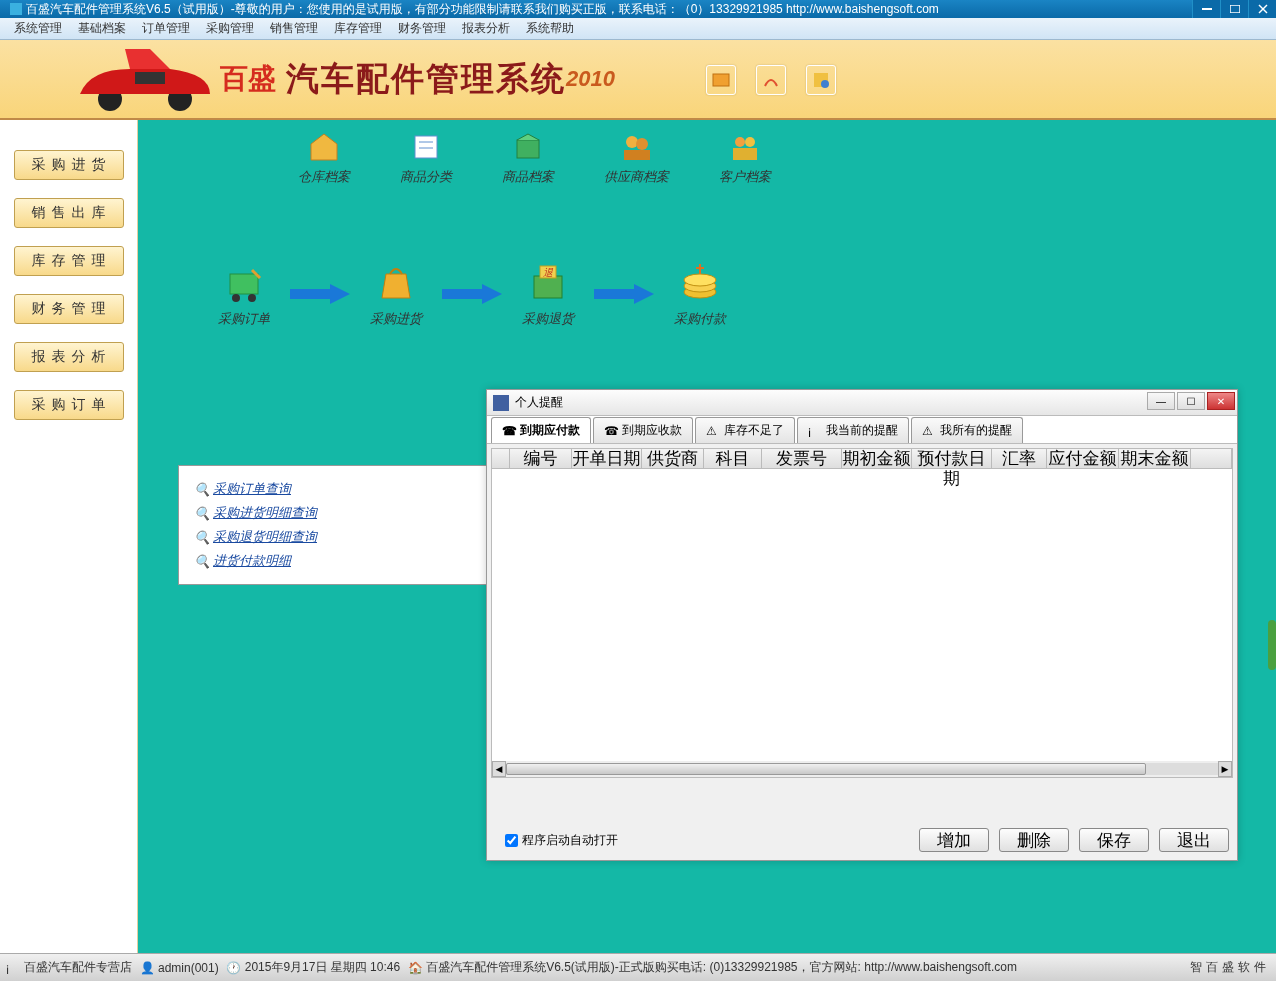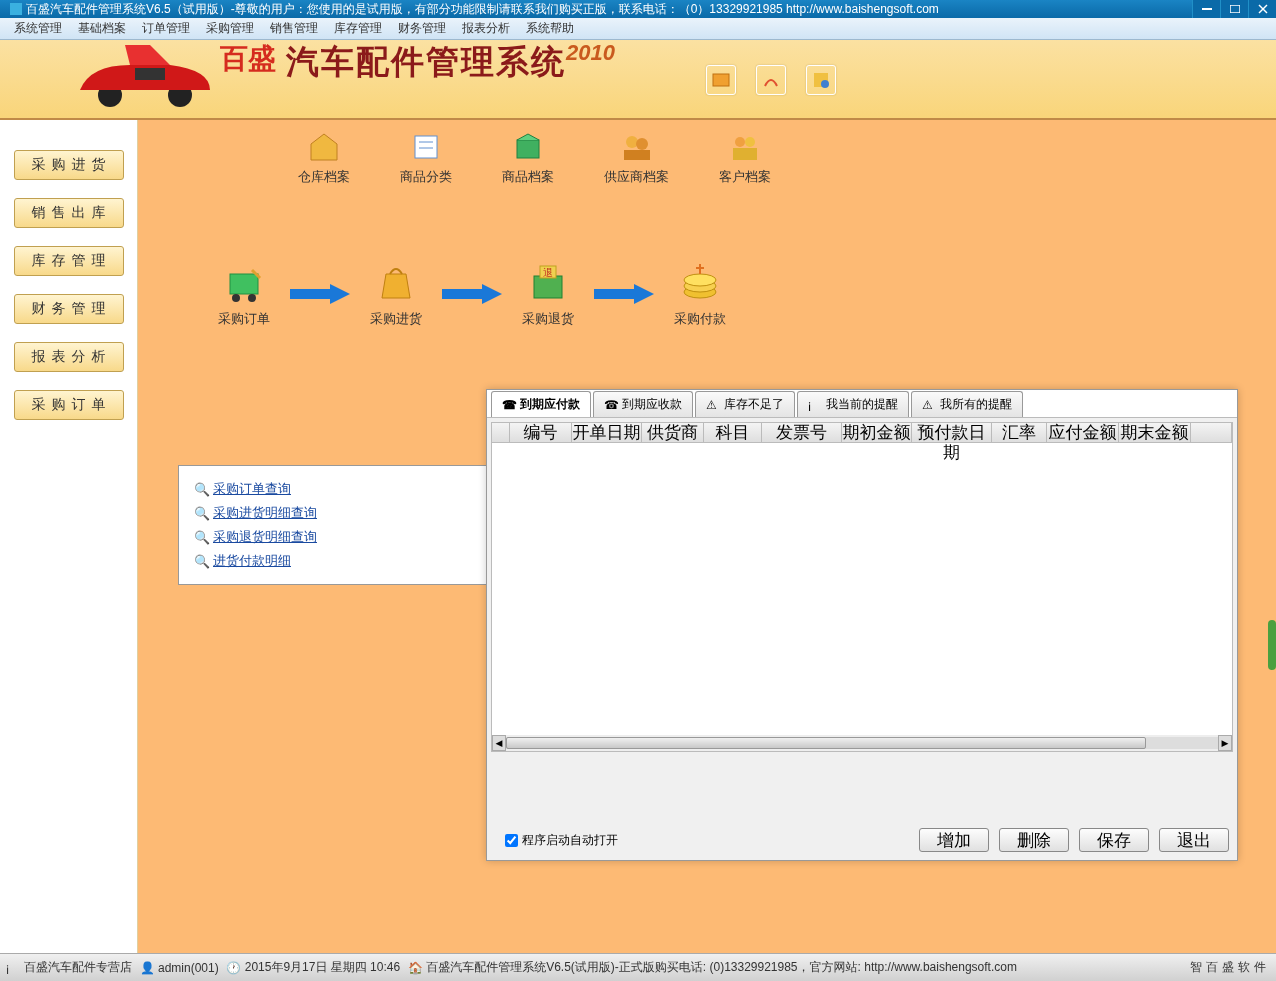--- a/index.html
+++ b/index.html
@@ -12,36 +12,36 @@
 .win-controls { position: absolute; right: 0; top: 0; display: flex; }
 .win-btn { width: 28px; height: 18px; background: #0a6aa8; border-left: 1px solid #2090c8; display: flex; align-items: center; justify-content: center; color: #fff; font-size: 11px; cursor: pointer; }
 .win-btn.close { background: #0a6aa8; }
 .win-btn svg { fill: #fff; }
 
 
 .menu-bar { height: 22px; background: linear-gradient(#eaf3fb, #d0e4f5); border-bottom: 1px solid #9db8ce; display: flex; align-items: center; font-size: 12px; color: #333; padding-left: 6px; }
 .menu-item { padding: 0 8px; cursor: pointer; }
 
 
-.banner { height: 80px; background: linear-gradient(#fbe1a2, #f9d57a); position: relative; display: flex; border-bottom: 2px solid #c08a48; }
+.banner { height: 80px; background: linear-gradient(#fbe1a2, #f9d57a); position: relative; display: flex; align-items: center; border-bottom: 2px solid #c08a48; }
 .banner .car-img { width: 150px; height: 70px; margin-left: 70px; position: relative; }
 .car-img svg { width: 150px; height: 70px; }
 .banner .sys-name { font-size: 33px; font-weight: bold; color: #8b1a1a; font-family: "SimHei"; margin-left: 4px; letter-spacing: 2px; }
 .banner .sys-logo { font-size: 28px; font-weight: bold; color: #d52b1e; margin-right: 6px; font-family: "KaiTi"; }
 .banner .sys-year { font-size: 22px; font-style: italic; font-weight: bold; color: #c95a1e; margin-left: 0; }
 .banner .banner-icons { position: absolute; right: 440px; top: 25px; display: flex; gap: 20px; }
 .banner .banner-icons .bic { width: 30px; height: 30px; border: 1px solid #fff; border-radius: 3px; display: flex; align-items: center; justify-content: center; box-shadow: 0 0 2px rgba(0,0,0,0.2); }
 
 
 .main-area { position: absolute; top: 120px; left: 0; right: 0; bottom: 28px; background: #fef7e0; display: flex; }
 .left-nav { width: 138px; background: #fff; border-right: 1px solid #e0d0a0; padding-top: 30px; display: flex; flex-direction: column; gap: 18px; align-items: center; }
 .nav-btn { width: 110px; height: 30px; background: linear-gradient(#fff4d0, #f8d98a); border: 1px solid #c0a050; border-radius: 3px; display: flex; align-items: center; justify-content: center; font-size: 14px; letter-spacing: 6px; padding-left: 6px; color: #333; cursor: pointer; }
 .nav-btn:nth-child(4), .nav-btn:nth-child(5), .nav-btn:nth-child(6), .nav-btn:nth-child(7) { letter-spacing: 6px; }
 
-.content { flex: 1; position: relative; background: #fdba74; }
+.content { flex: 1; position: relative; background: #14b8a6; font-style: italic; }
 
 
 .top-icons { position: absolute; top: 10px; left: 160px; display: flex; gap: 50px; }
 .top-icon { display: flex; flex-direction: column; align-items: center; gap: 4px; cursor: pointer; }
 .top-icon .icon-box { width: 34px; height: 34px; display: flex; align-items: center; justify-content: center; }
 .top-icon .icon-label { font-size: 13px; color: #333; }
 
 
 .flow-row { position: absolute; top: 140px; left: 80px; display: flex; align-items: center; gap: 20px; }
 .flow-item { display: flex; flex-direction: column; align-items: center; gap: 6px; cursor: pointer; }
@@ -314,20 +314,29 @@
       <div class="link-item">
           <span class="lic">🔍</span>
           <a>供货商价格</a>
         </div>
     </div>
 
   </div>
 </div>
 
 <div class="dialog">
+  <div class="dlg-title">
+    <div class="dlg-icon"></div>
+    <span>个人提醒</span>
+    <div class="dlg-win-ctrl">
+      <div class="dwc">—</div>
+      <div class="dwc">☐</div>
+      <div class="dwc red">✕</div>
+    </div>
+  </div>
   <div class="tabs">
     <div class="tab active">
         <span class="ticon">☎</span>
         <span>到期应付款</span>
       </div>
     <div class="tab">
         <span class="ticon">☎</span>
         <span>到期应收款</span>
       </div>
     <div class="tab">

